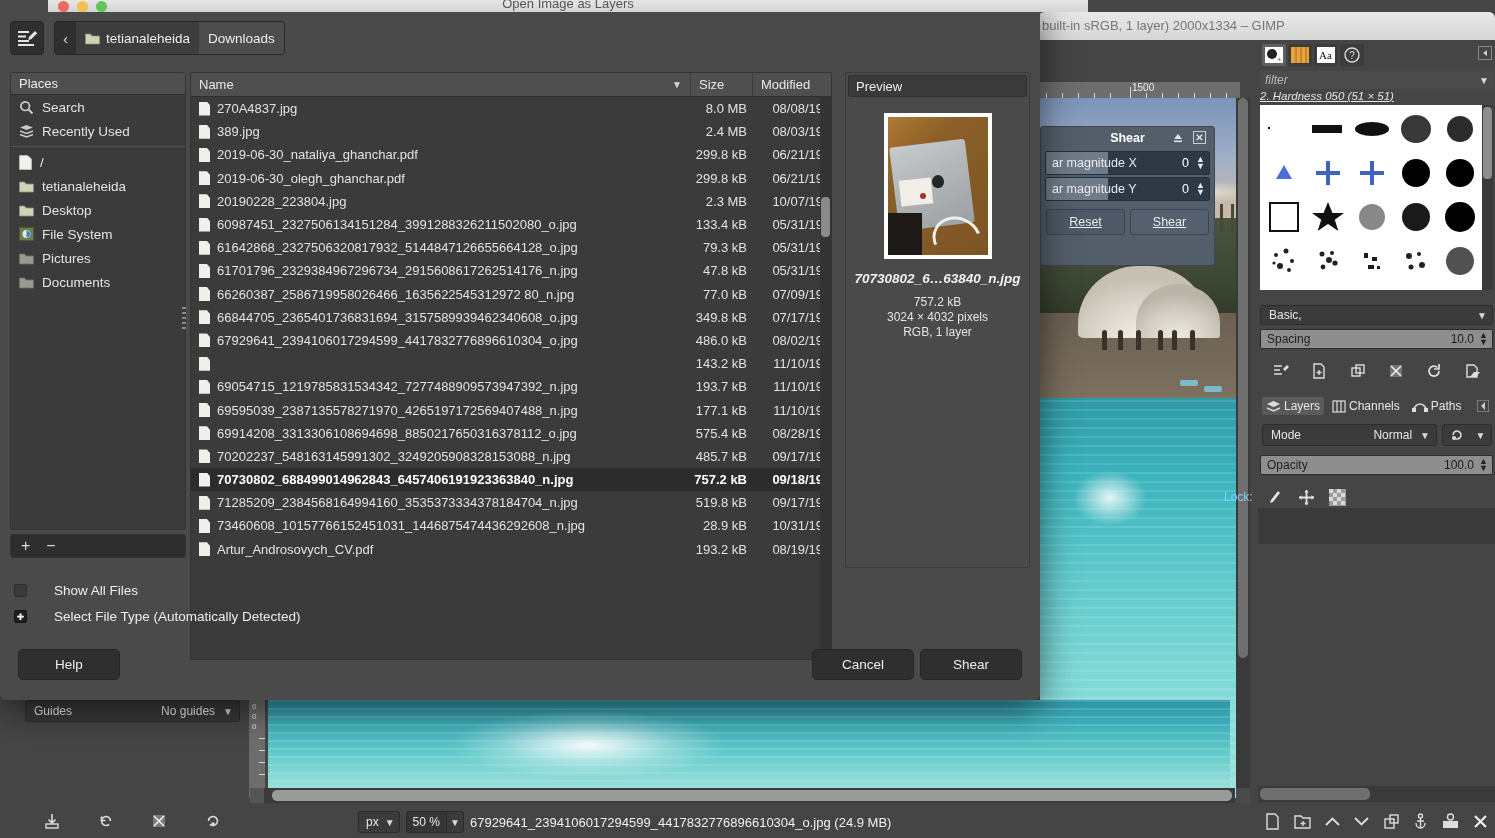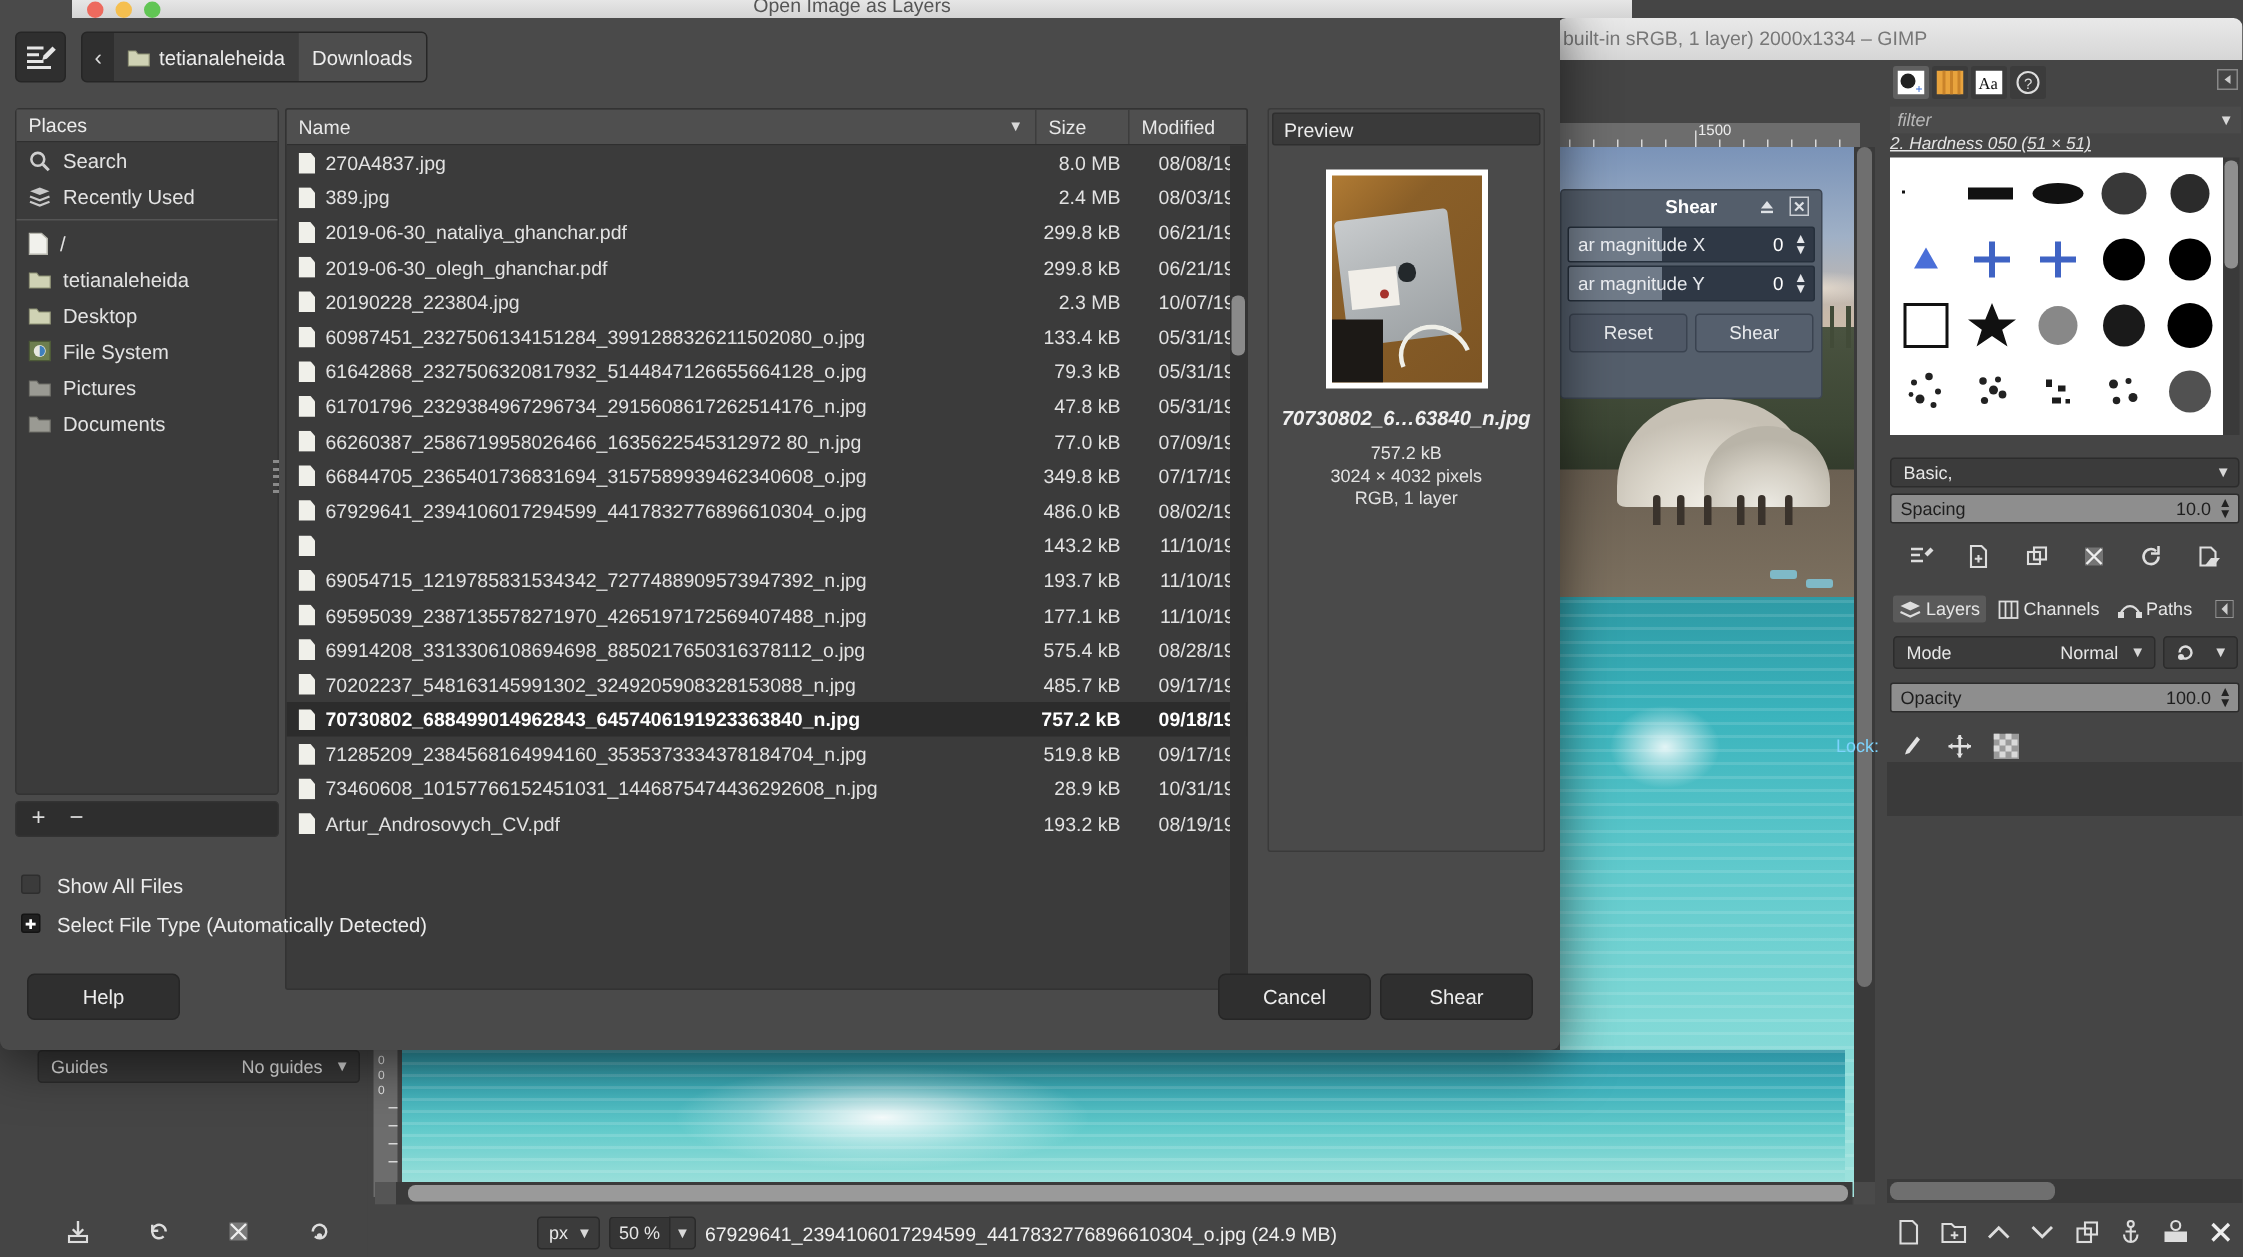--- a/index.html
+++ b/index.html
@@ -237,21 +237,21 @@
   .shear-title .close { position:absolute; right:8px; top:4px; width:13px; height:13px; border:1px solid #c9cdd3; display:flex;align-items:center;justify-content:center;font-size:10px;color:#dfe2e6;}
   .shear-field {
     margin:2px 4px; height:24px; background:#2f3845; border:1px solid #26303c; border-radius:2px;
     display:flex; align-items:center; justify-content:space-between; padding-right:2px; position:relative; overflow:hidden;
   }
   .shear-field .lbl { color:#e8eaee; font-size:12.5px; padding-left:6px; position:relative; z-index:2; white-space:nowrap;}
   .shear-field .fill { position:absolute; left:0; top:0; bottom:0; width:62px; background:#707b89; }
   .shear-field .val { color:#fff; font-size:12.5px; padding-right:3px; position:relative; z-index:2;}
   .shear-actions { display:flex; gap:5px; padding:6px 5px 0 5px; }
   .shear-actions .b { flex:1; height:26px; background:#4f5866; border:1px solid #3a4350; border-radius:3px;
-    color:#e9ebee; font-size:12.5px; display:flex; align-items:center; justify-content:center; }
+    color:#e9ebee; font-size:12.5px; display:flex; align-items:center; justify-content:center;text-decoration:underline; }
   .shear-actions .b.primary { background:#555f6d; }
 
   
   .dlg {
     position:absolute; left:0px; top:0px; width:1040px; height:700px;
     background:#4a4a4a; border-radius:0 0 6px 6px;
     box-shadow: 0 8px 36px rgba(0,0,0,.55);
   }
   .dlg-titlebar {
     position:absolute; left:0; top:0; width:1040px; height:12px;
@@ -332,21 +332,21 @@
   }
   .preview-img .apple { position:absolute; left:44px; top:58px; width:12px; height:13px; background:#23282b; border-radius:50% 50% 45% 45%; }
   .preview-img .paper { position:absolute; left:12px; top:62px; width:32px; height:26px; background:#f1eee8; transform:rotate(-6deg); }
   .preview-img .reddot { position:absolute; left:32px; top:76px; width:6px; height:6px; background:#a6332c; border-radius:50%; }
   .preview-img .cable { position:absolute; left:44px; top:100px; width:50px; height:44px;
     border:3px solid #efefe8; border-radius:50%; border-color:#efefe8 transparent transparent #efefe8; transform:rotate(25deg); }
   .preview-img .dark { position:absolute; left:0; bottom:0; width:34px; height:42px; background:#1c1916; }
   .preview-name { margin-top:12px; text-align:center; color:#f0f0f0; font-size:13.5px; font-style:italic; font-weight:bold; }
   .preview-meta { margin-top:9px; text-align:center; color:#e4e4e4; font-size:12px; line-height:15px; }
 
-  .opt-row { position:absolute; left:14px; display:flex; gap:11px; color:#ededed; font-size:13.5px; }
+  .opt-row { position:absolute; left:14px; display:flex; align-items:center; gap:27px; color:#ededed; font-size:13.5px; }
   .cbox { width:13px; height:13px; background:#3b3b3b; border:1px solid #2e2e2e; border-radius:2px; }
   .expander { width:13px; height:13px; background:#1f1f1f; border:1px solid #141414; border-radius:2px;
     display:flex; align-items:center; justify-content:center; color:#fff; font-size:9px; }
 
   .dlg-help {
     position:absolute; left:18px; top:649px; width:102px; height:31px;
     background:#2f2f2f; border:1px solid #262626; border-radius:5px;
     color:#ededed; font-size:13.5px; display:flex; align-items:center; justify-content:center;
   }
   .dlg-cancel {

